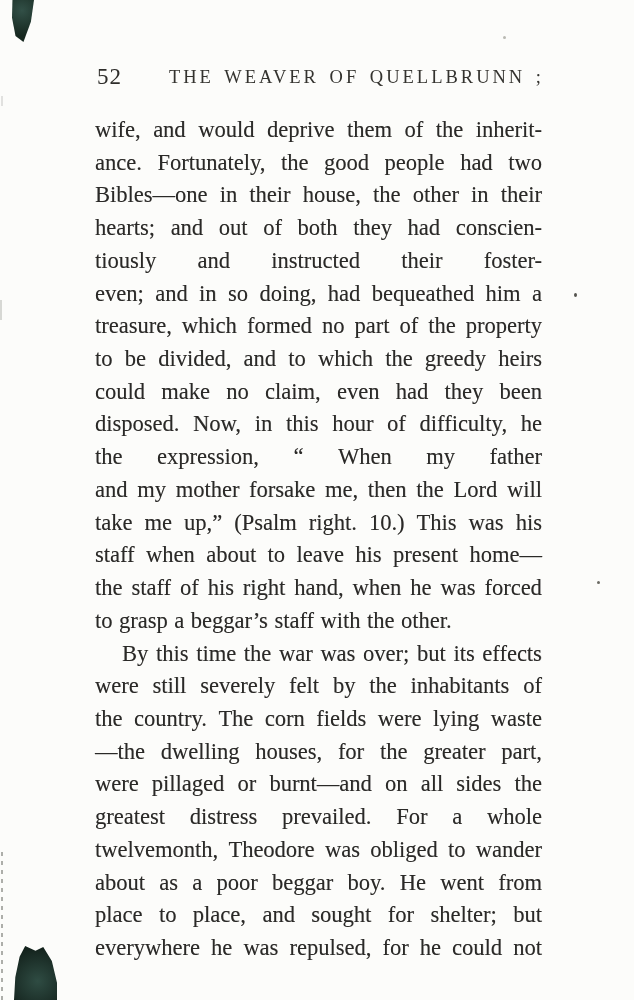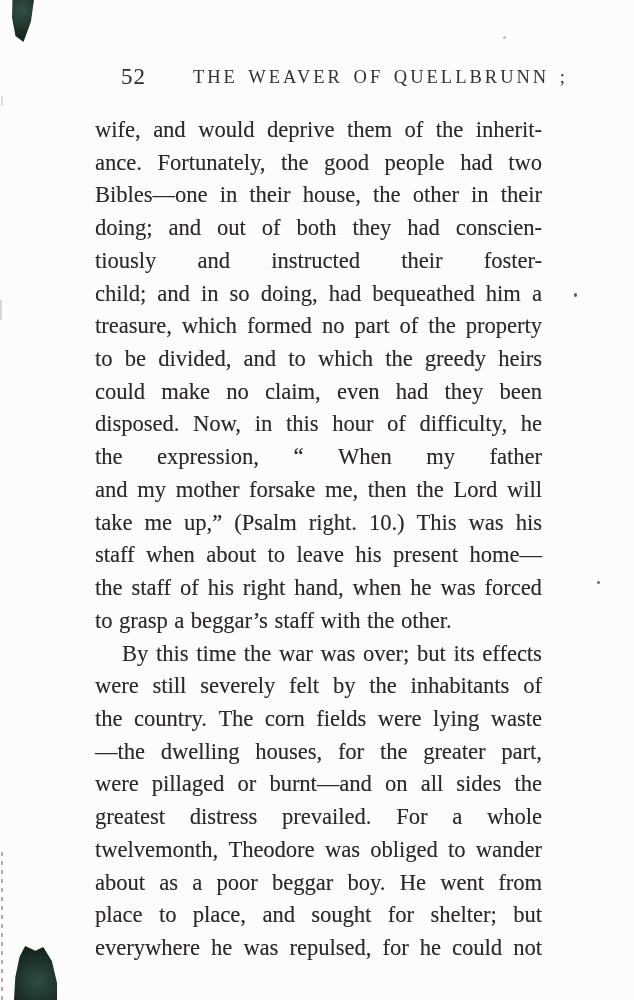--- a/index.html
+++ b/index.html
@@ -13,21 +13,21 @@
     position: relative;
     width: 634px; height: 1000px;
     background: #fcfcfa;
     color: #2a2927;
     overflow: hidden;
   }
 
   
   .header {
     position: absolute;
-    left: 97px; top: 64px; width: 447px; height: 26px; margin-left: 24px;
+    left: 97px; top: 64px; width: 447px; height: 26px;
   }
   .page-number {
     position: absolute; left: 0; top: 0;
     font-size: 23px; letter-spacing: 1px; color: #2e2d2a;
   }
   .running-title {
     display: block;
     text-align: right;
     padding-left: 22px;
     padding-top: 3px;
@@ -131,38 +131,38 @@
         <span>Bibles—one</span>
         <span>in</span>
         <span>their</span>
         <span>house,</span>
         <span>the</span>
         <span>other</span>
         <span>in</span>
         <span>their</span>
       </div>
       <div class="line">
-        <span>doing;</span>
+        <span>hearts;</span>
         <span>and</span>
         <span>out</span>
         <span>of</span>
         <span>both</span>
         <span>they</span>
         <span>had</span>
         <span>conscien-</span>
       </div>
       <div class="line">
         <span>tiously</span>
         <span>and</span>
         <span>instructed</span>
         <span>their</span>
         <span>foster-</span>
       </div>
       <div class="line">
-        <span>child;</span>
+        <span>even;</span>
         <span>and</span>
         <span>in</span>
         <span>so</span>
         <span>doing,</span>
         <span>had</span>
         <span>bequeathed</span>
         <span>him</span>
         <span>a</span>
       </div>
       <div class="line">

